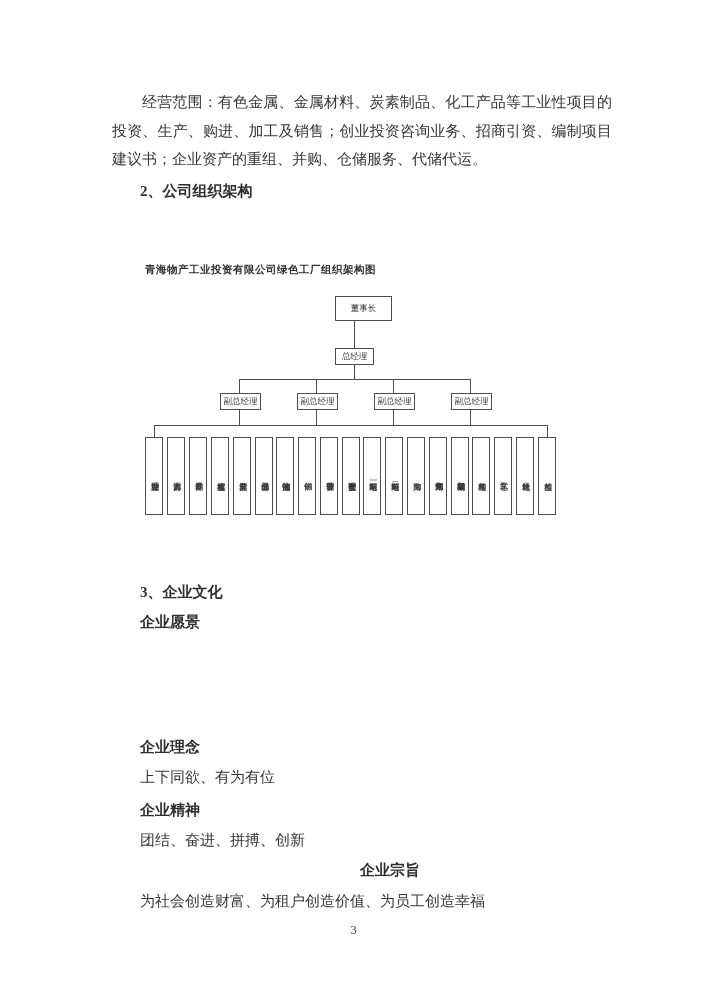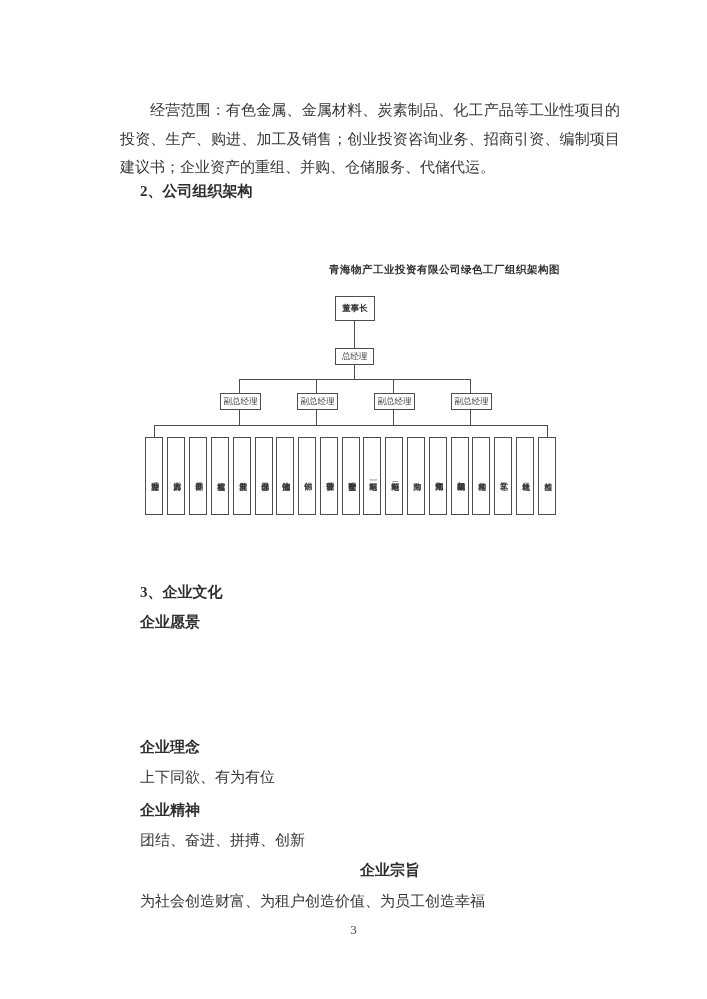--- a/index.html
+++ b/index.html
@@ -8,51 +8,51 @@
     width:707px;height:999px;
     background:#ffffff;
     font-family:"Liberation Serif","DejaVu Serif",serif;
     color:#333333;
     overflow:hidden;
   }
   .body-para{
     position:absolute;left:104px;width:500px;
     font-size:15px;line-height:28.5px;
     text-align:justify;text-justify:inter-ideograph;
-    text-indent:2em;margin:16px;
+    text-indent:2em;margin:8px;
     color:#353535;
   }
   .doc-heading{
     position:absolute;left:104px;width:500px;
     font-size:15px;font-weight:bold;margin:0;
     padding-left:36px;color:#2e2e2e;
   }
   .doc-line{
     position:absolute;left:104px;width:500px;
     font-size:15px;margin:0;padding-left:36px;color:#353535;
   }
   
   .org-chart{
     position:absolute;left:145px;top:263px;width:415px;height:256px;
     font-family:"Liberation Serif","DejaVu Serif",serif;
   }
   .chart-title{
     position:absolute;top:0;left:0;width:100%;
-    text-align:right;font-size:10.5px;font-weight:bold;color:#2e2e2e;
+    text-align:left;font-size:10.5px;font-weight:bold;color:#2e2e2e;
     letter-spacing:0.5px;
   }
   .cbox{
     position:absolute;
     border:1px solid #4d4d4d;
     background:#ffffff;
     display:flex;align-items:center;justify-content:center;
     box-sizing:border-box;
     font-size:8.5px;color:#333333;
   }
-  .cbox.lvl1{left:190px;top:33px;width:40px;height:25px;font-weight:bold;}
+  .cbox.lvl1{left:190px;top:33px;width:57px;height:25px;}
   .cbox.lvl2{left:190px;top:85px;width:39px;height:17px;}
   .cbox.dep{top:130px;width:41px;height:17px;}
   .dept-box{
     position:absolute;top:174px;width:18px;height:78px;
     border:1px solid #4d4d4d;background:#fff;box-sizing:border-box;
     display:flex;align-items:center;justify-content:center;
   }
   .dept-box span{
     writing-mode:vertical-rl;text-orientation:upright;
     font-size:8px;line-height:8.5px;letter-spacing:0px;color:#333333;

